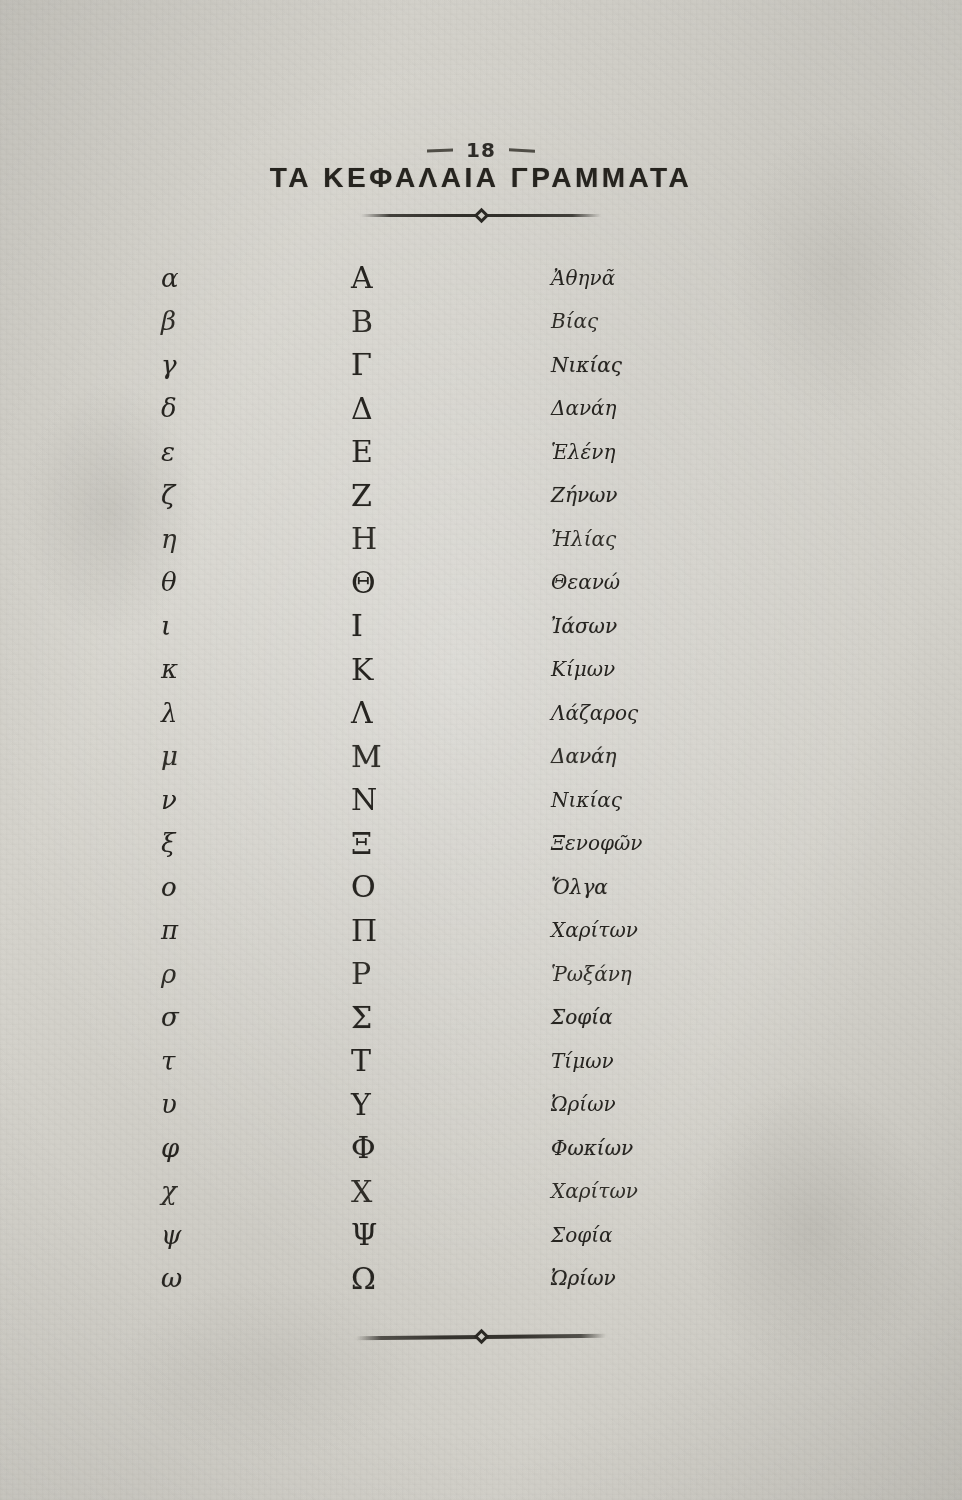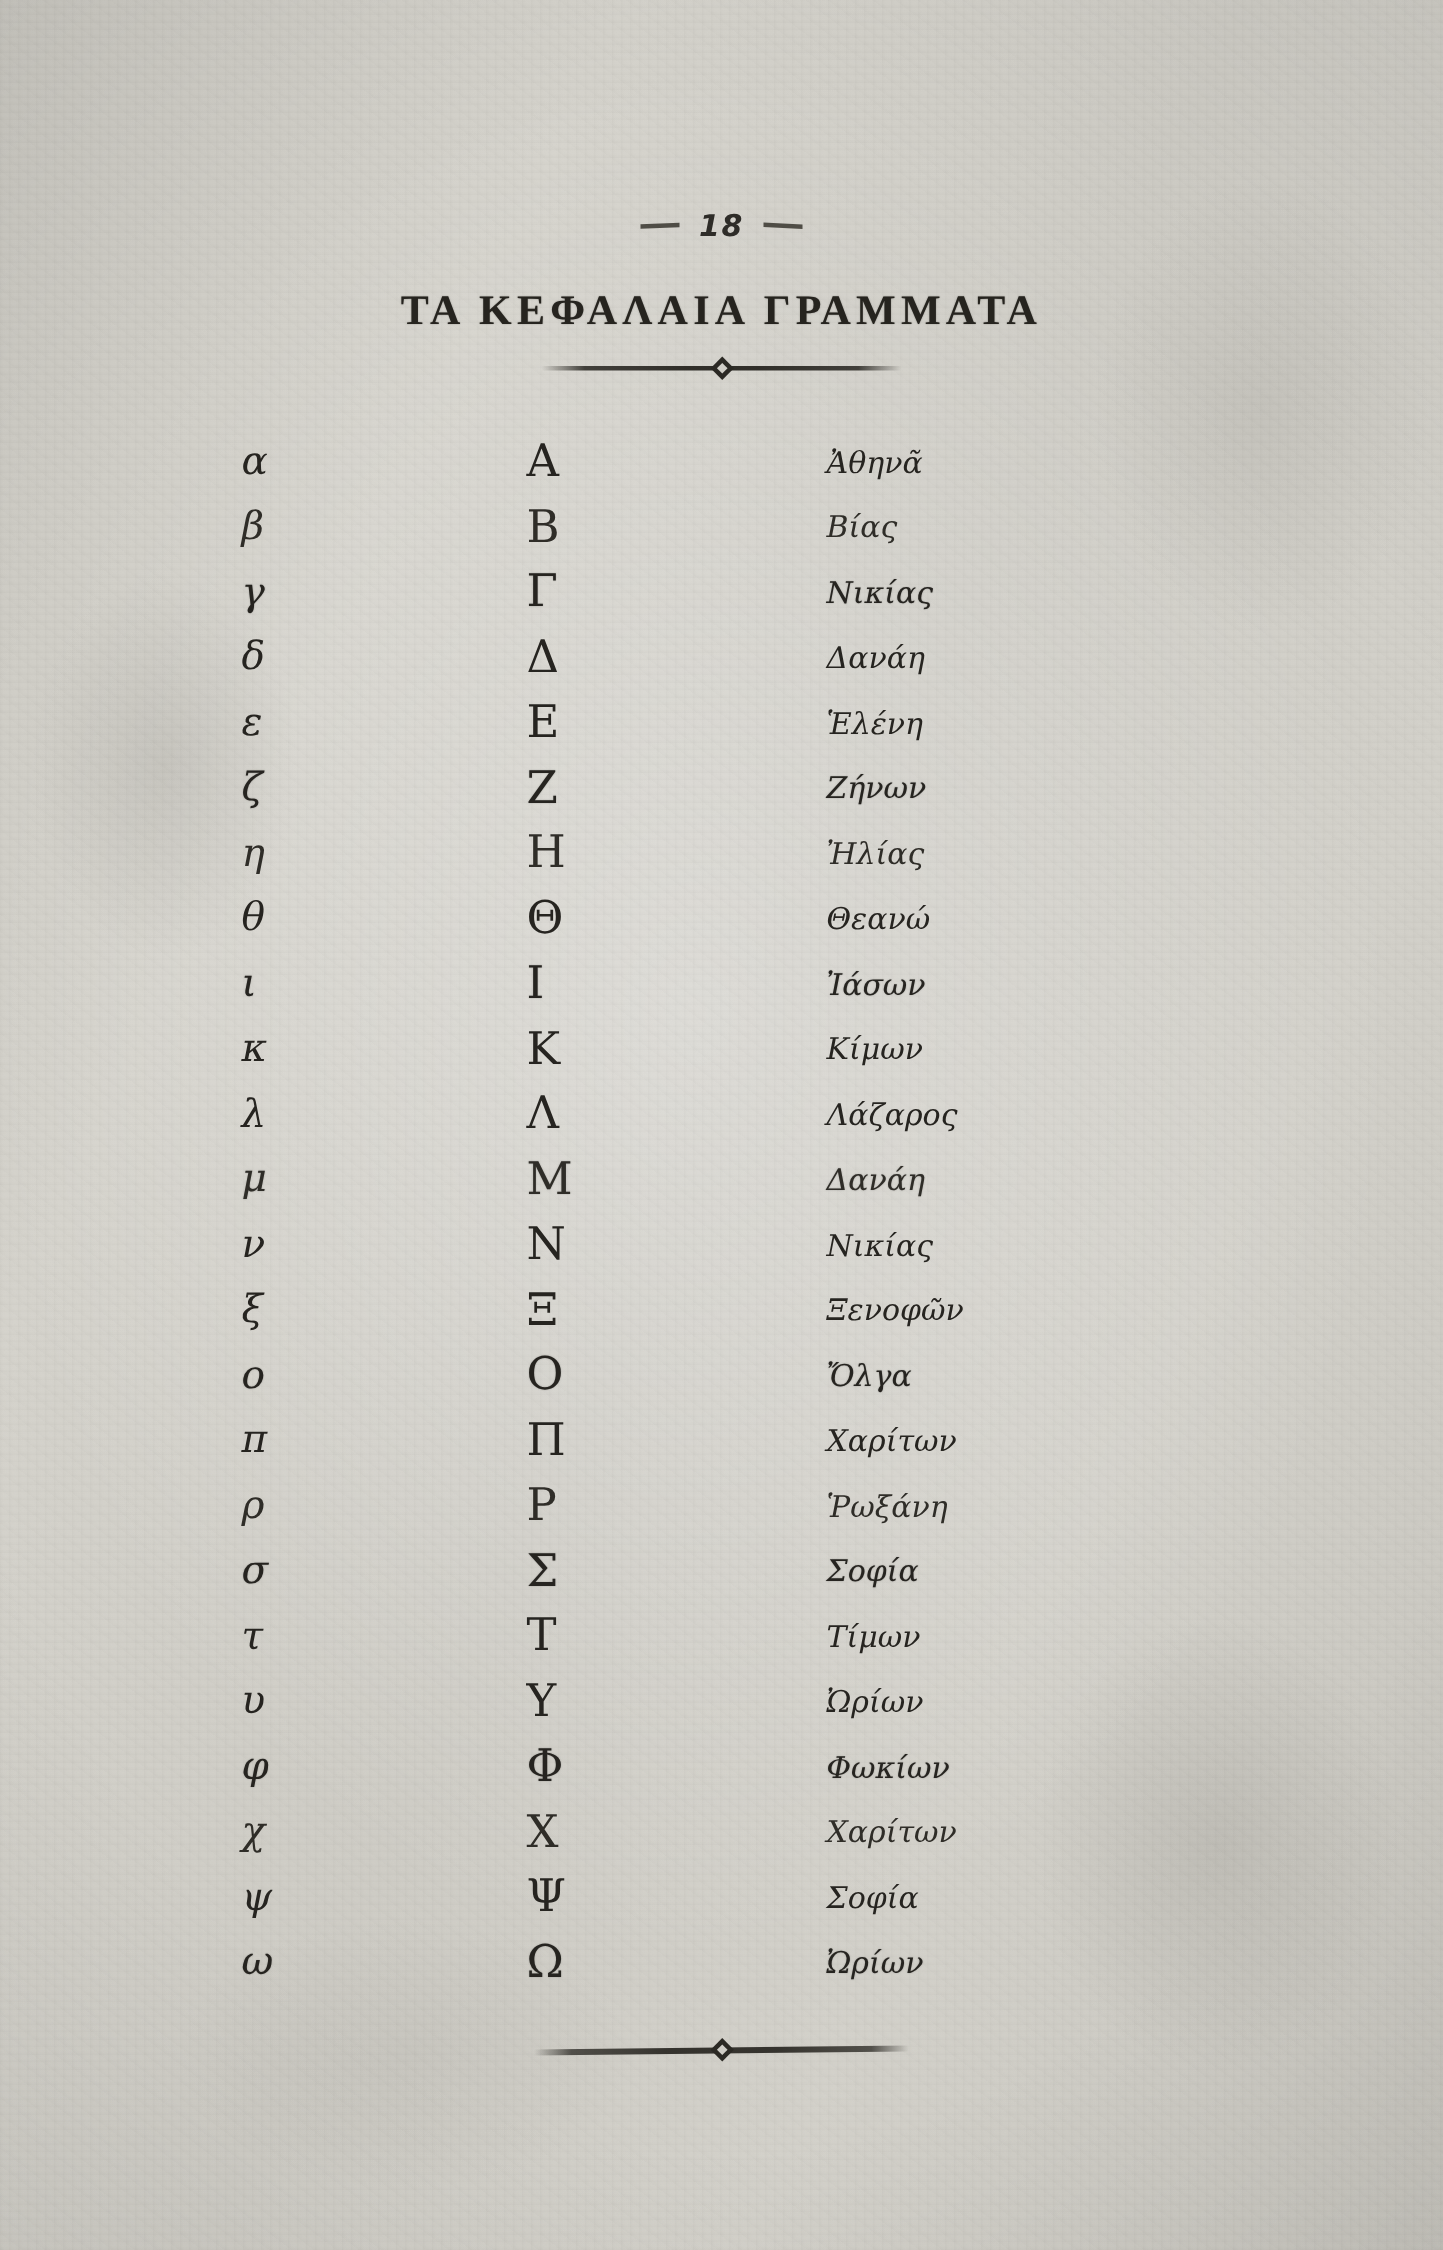--- a/index.html
+++ b/index.html
@@ -68,28 +68,26 @@
     height: 3px;
     background: #38362f;
     opacity: 0.85;
   }
   .folio .dash-l { transform: skewY(-2deg); }
   .folio .dash-r { transform: skewY(3deg); }
   .folio .num {
     font-weight: 700;
     font-size: 20px;
     letter-spacing: 1px;
-    font-style: italic;
   }
 
   
   .title {
-    margin-top: 30px;
     text-align: center;
-    font-family: Liberation Serif, serif;
+    font-family: Liberation Sans, sans-serif;
     font-size: 28px;
     font-weight: 700;
     letter-spacing: 3.5px;
     color: #26241f;
     text-shadow: 0 0 1px rgba(40,38,34,0.45);
   }
 
   
   .ornament {
     margin: 14px auto 0;

